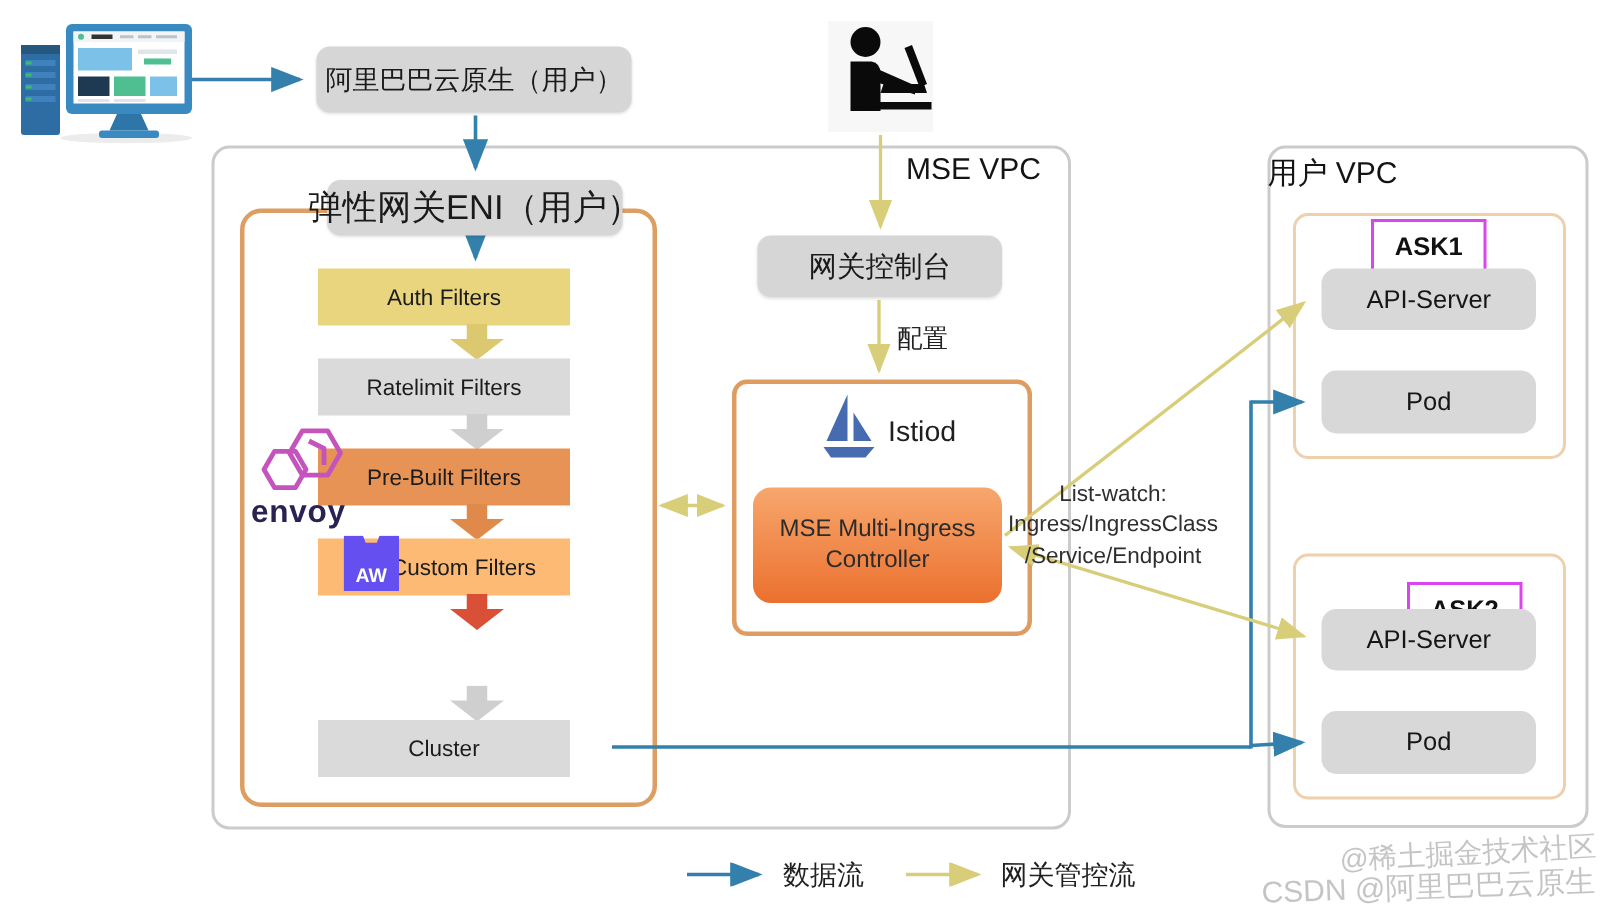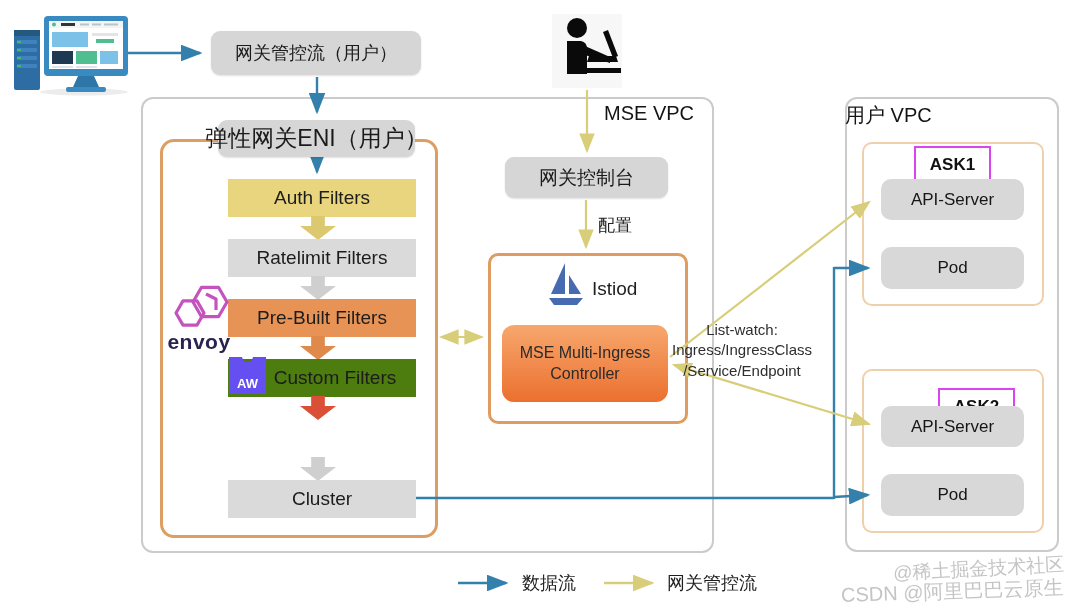--- a/index.html
+++ b/index.html
@@ -13,24 +13,24 @@
   .istiod-frame{border:3px solid #df9c60;border-radius:10px;background:#fff;}
   .ask-frame{border:2px solid #eed0ac;border-radius:10px;background:#fff;}
   
   .pill{background:#d6d6d6;border-radius:9px;display:flex;align-items:center;justify-content:center;
         font-size:18px;color:#1a1a1a;box-shadow:0 1px 2px rgba(0,0,0,.12);white-space:nowrap;}
   .gbox{background:#d8d8d8;border-radius:10px;display:flex;align-items:center;justify-content:center;
         font-size:17px;color:#161616;}
   .ask-label{background:#fff;border:2px solid #d946ef;display:flex;align-items:center;justify-content:center;
         font-weight:700;font-size:17px;color:#111;}
   
-  .filter{left:228px;width:188px;height:38px;display:flex;align-items:center;justify-content:center;
-          font-size:19px;color:#1c1c1c;}
+  .filter{left:212px;width:168px;height:38px;display:flex;align-items:center;justify-content:center;
+          font-size:15px;color:#1c1c1c;}
   .fc0{background:#e8d57e;} .fc1{background:#dadada;} .fc2{background:#e79356;}
-  .fc3{background:#4d7c0f;} .fc4{background:#dadada;} .fc5{background:#dadada;}
+  .fc3{background:#fdba74;} .fc4{background:#dadada;} .fc5{background:#dadada;}
   .barrow{left:300px;width:36px;height:24px;
           clip-path:polygon(31% 0,69% 0,69% 42%,100% 42%,50% 100%,0 42%,31% 42%);}
   .ac0{background:#dcc96f;} .ac1{background:#cfcfcf;} .ac2{background:#df8a4b;}
   .ac3{background:#da5037;} .ac4{background:#cfcfcf;}
   
   .controller{background:linear-gradient(180deg,#f7a76d 0%,#eb702f 100%);border-radius:12px;
               display:flex;align-items:center;justify-content:center;text-align:center;
               font-size:16px;font-weight:500;color:#2b2b2b;line-height:1.3;padding:0 8px;box-sizing:border-box;}
   .wasm{background:#654ff0;color:#fff;font-weight:700;font-size:13px;
         display:flex;align-items:flex-end;justify-content:center;padding-bottom:3px;box-sizing:border-box;
@@ -134,21 +134,21 @@
   <svg class="abs" style="left:552px;top:12px;" width="70" height="78" viewBox="0 0 70 78">
     <rect x="0" y="2" width="70" height="74" fill="#f7f7f7"></rect>
     <circle cx="25" cy="16" r="10" fill="#0a0a0a"></circle>
     <path d="M15,29 h14 q6,1 6,8 v25 h-20 z" fill="#0a0a0a"></path>
     <polygon points="33,34 58,45 58,51 33,43" fill="#0a0a0a"></polygon>
     <polygon points="51,20 56,18 66,44 61,46" fill="#0a0a0a"></polygon>
     <polygon points="37,44 64,44 66,50 35,50" fill="#0a0a0a"></polygon>
     <rect x="29" y="56" width="40" height="5" fill="#0a0a0a"></rect>
   </svg>
 
-  <div class="abs pill" style="left:211px;top:31px;width:210px;height:44px;">网关管控流（用户）</div>
+  <div class="abs pill" style="left:211px;top:31px;width:210px;height:44px;">阿里巴巴云原生（用户）</div>
   <div class="abs pill" style="left:218px;top:120px;width:197px;height:37px;font-size:23px;">弹性网关ENI（用户）</div>
   <div class="abs pill" style="left:505px;top:157px;width:163px;height:41px;font-size:19px;">网关控制台</div>
   <div class="abs small-label" style="left:598px;top:214px;">配置</div>
 
   <div class="abs filter fc0" style="top:179px;">Auth Filters</div>
   <div class="abs barrow ac0" style="top:216px;"></div>
   <div class="abs filter fc1" style="top:239px;">Ratelimit Filters</div>
   <div class="abs barrow ac1" style="top:276px;"></div>
   <div class="abs filter fc2" style="top:299px;">Pre-Built Filters</div>
   <div class="abs barrow ac2" style="top:336px;"></div>

